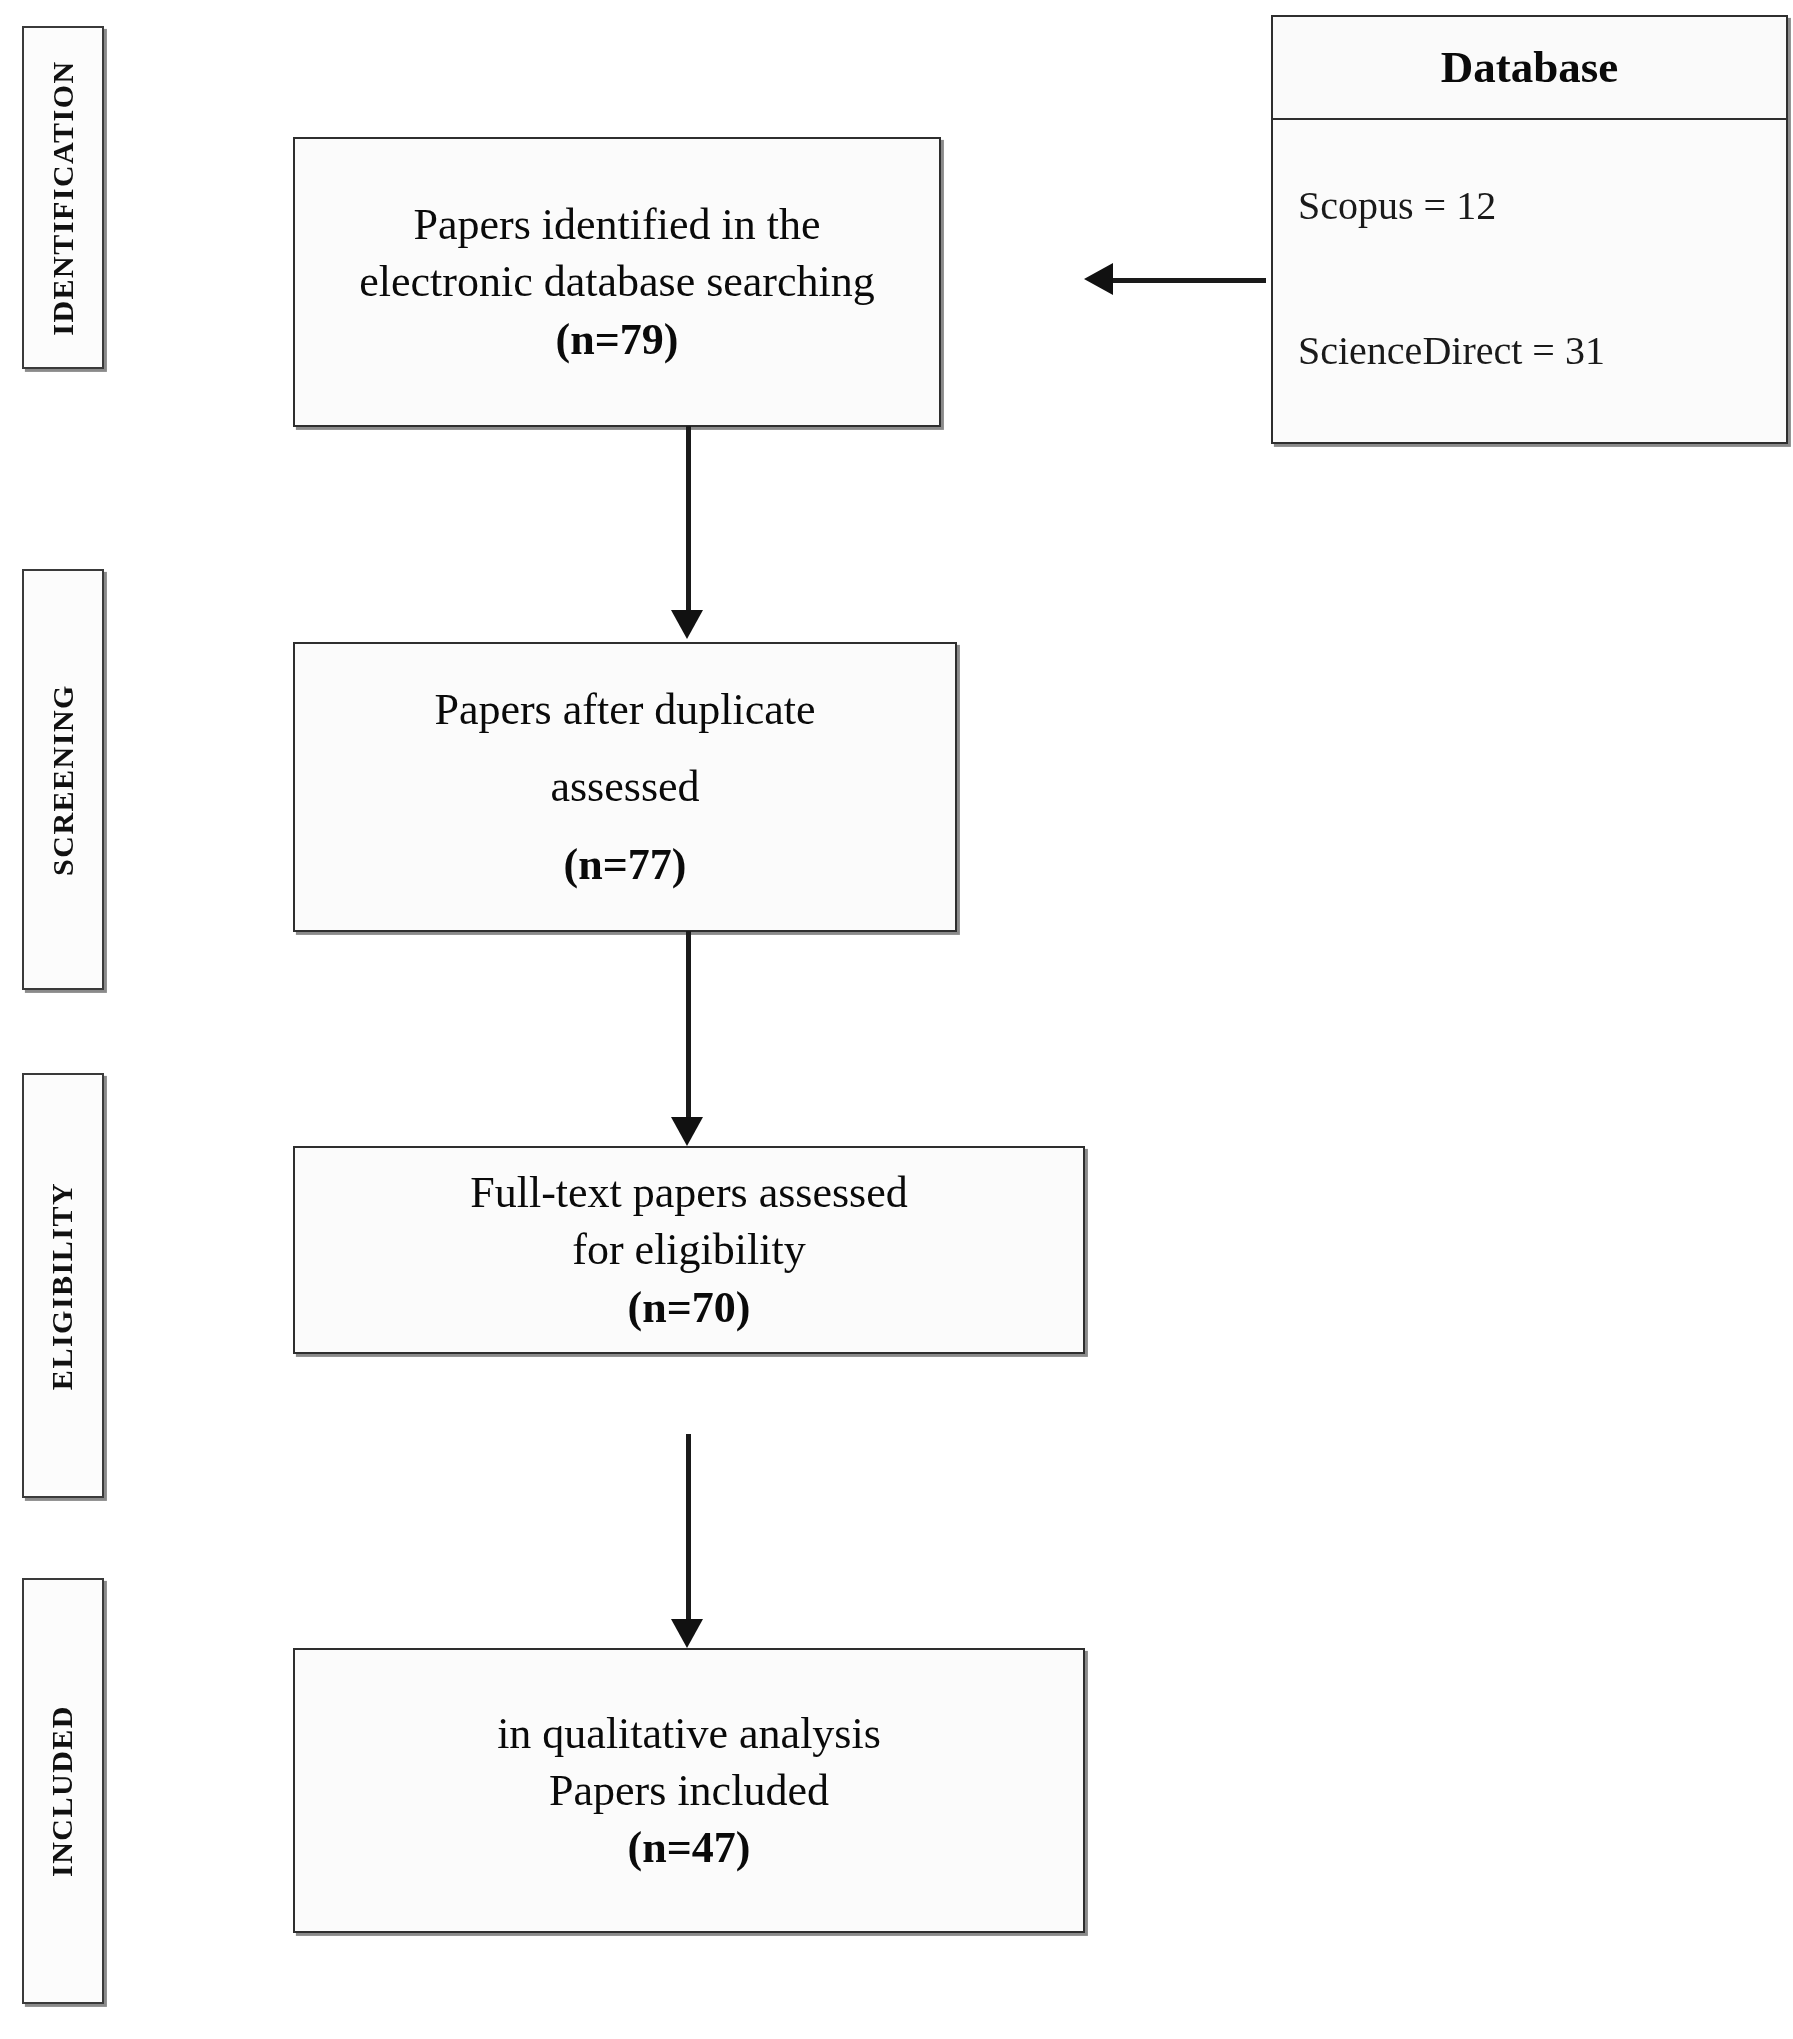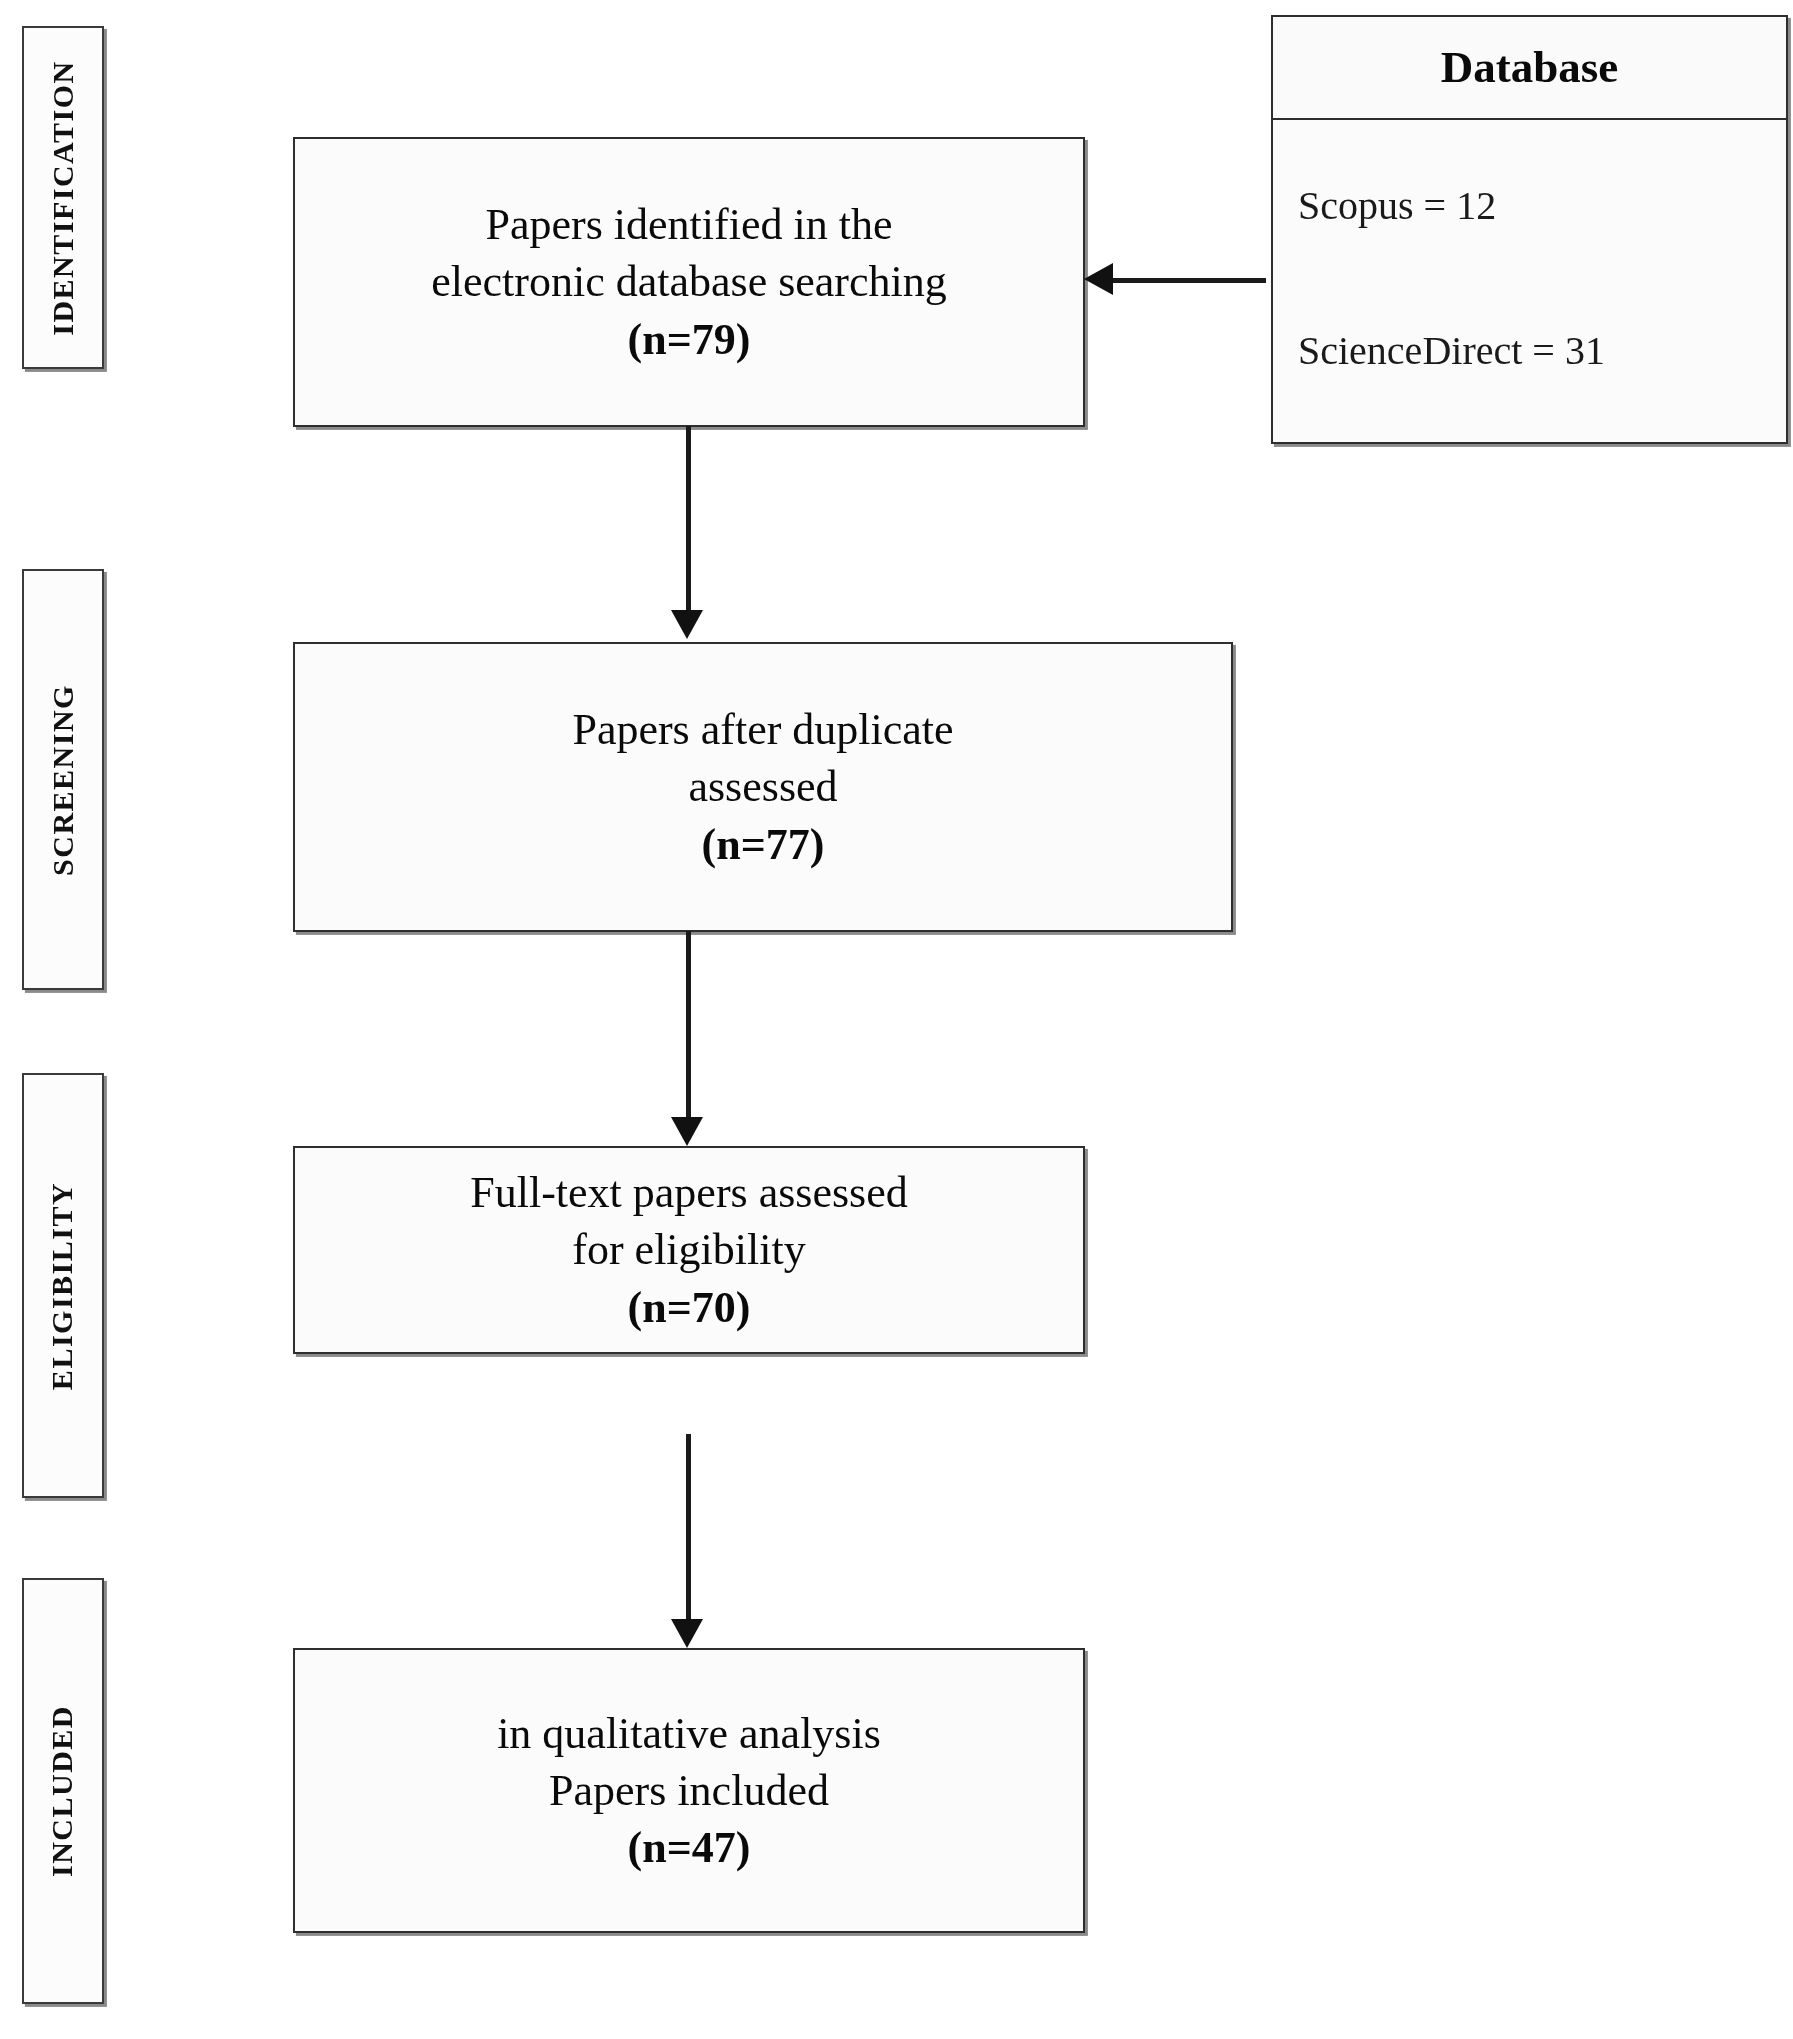--- a/index.html
+++ b/index.html
@@ -142,41 +142,41 @@
   </div>
 
   <div class="stage-label" style="left:21.5px; top:1073px; width:82px; height:425px;">
     <span class="rot">ELIGIBILITY</span>
   </div>
 
   <div class="stage-label" style="left:21.5px; top:1578px; width:82px; height:426px;">
     <span class="rot">INCLUDED</span>
   </div>
 
-  <div class="flow-box" style="left:293px; top:137px; width:792px; height:290px;align-items:center;">
+  <div class="flow-box" style="left:293px; top:137px; width:648px; height:290px;align-items:center;">
     <div class="line">Papers identified in the</div>
     <div class="line">electronic database searching</div>
     <div class="count">(n=79)</div>
   </div>
 
   <div class="db-box" style="left:1271px; top:14.6px; width:517px; height:429px;">
     <div class="db-header">Database</div>
     <div class="db-body">
       <div class="db-row">Scopus = 12</div>
       <div class="db-row">ScienceDirect = 31</div>
     </div>
   </div>
 
   <div class="h-conn" style="left:1112px; top:278px; width:154px;"></div>
   <div class="h-arrowhead" style="left:1084px; top:263px;"></div>
 
   <div class="v-conn" style="left:686px; top:426px; height:185px;"></div>
   <div class="v-arrowhead" style="left:671px; top:610px;"></div>
 
-  <div class="flow-box" style="left:293px; top:642px; width:940px; height:290px;">
+  <div class="flow-box" style="left:293px; top:642px; width:664px; height:290px;gap:20px;">
     <div class="line">Papers after duplicate</div>
     <div class="line">assessed</div>
     <div class="count">(n=77)</div>
   </div>
 
   <div class="v-conn" style="left:686px; top:931px; height:187px;"></div>
   <div class="v-arrowhead" style="left:671px; top:1117px;"></div>
 
   <div class="flow-box" style="left:293px; top:1146px; width:792px; height:208px;">
     <div class="line">Full-text papers assessed</div>

